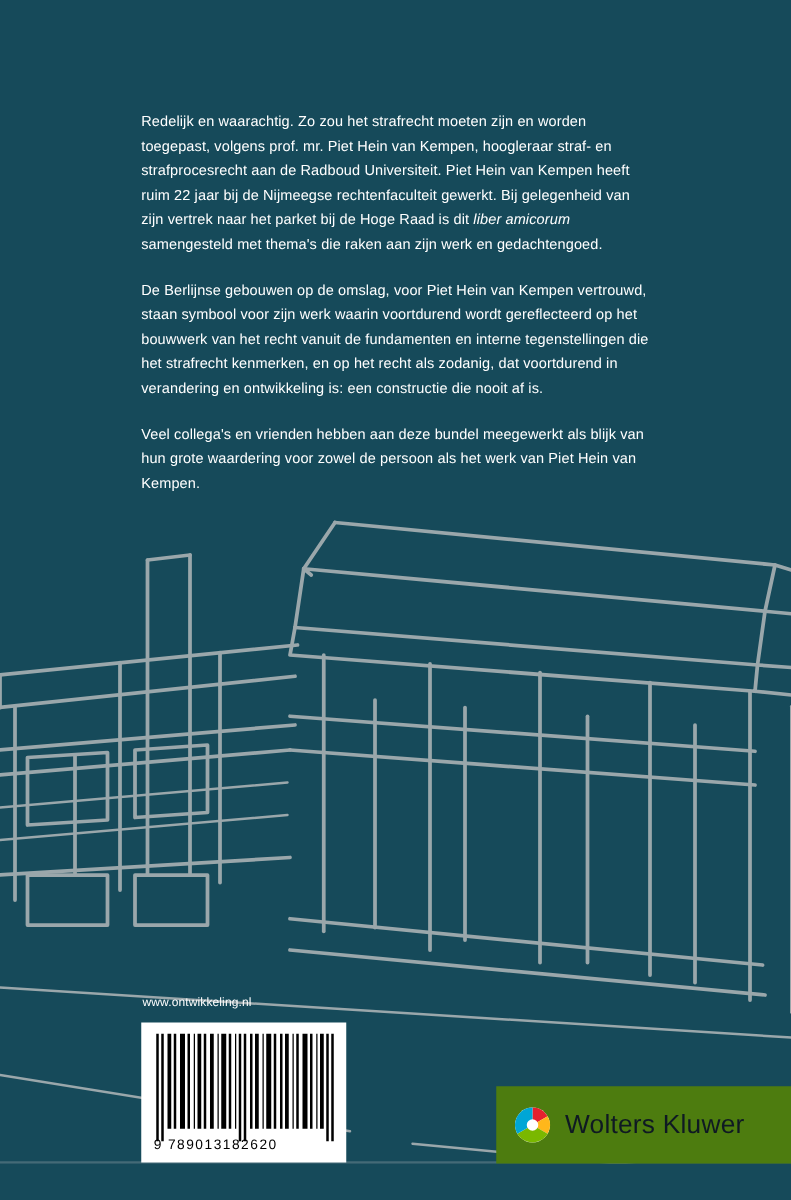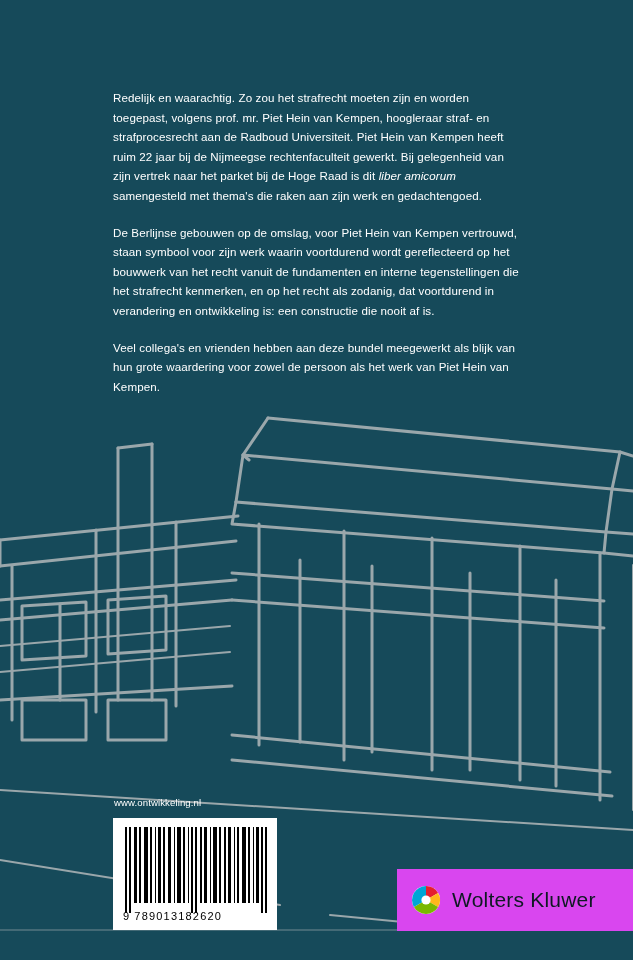--- a/index.html
+++ b/index.html
@@ -96,21 +96,21 @@
   }
   .barcode-digits .lead {
     margin-right: 4px;
   }
   .logo-box {
     position: absolute;
     left: 397px;
     top: 869px;
     width: 236px;
     height: 62px;
-    background: #d946ef;
+    background: #4d7c0f;
     display: flex;
     align-items: center;
     padding-left: 14px;
     box-sizing: border-box;
   }
   .logo-mark {
     width: 30px;
     height: 30px;
     position: relative;
     flex: 0 0 auto;

